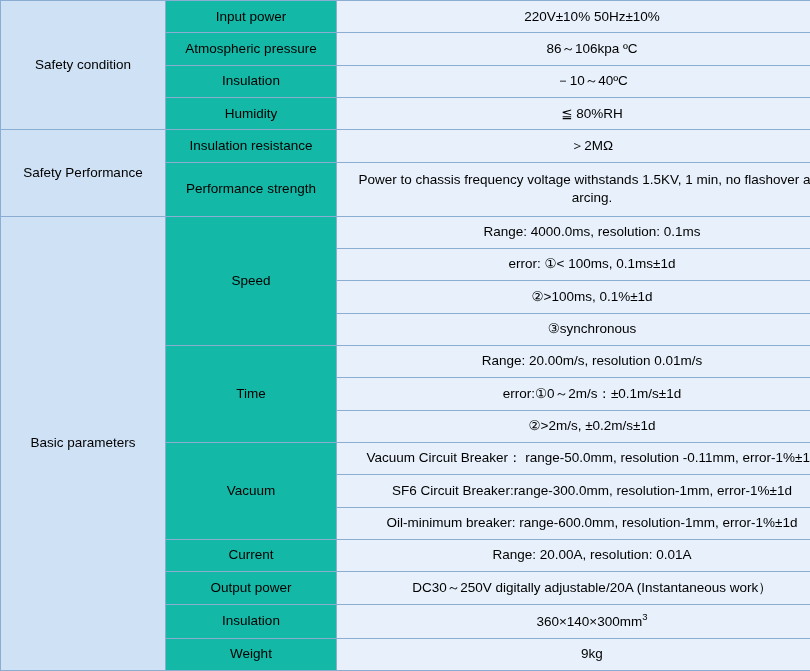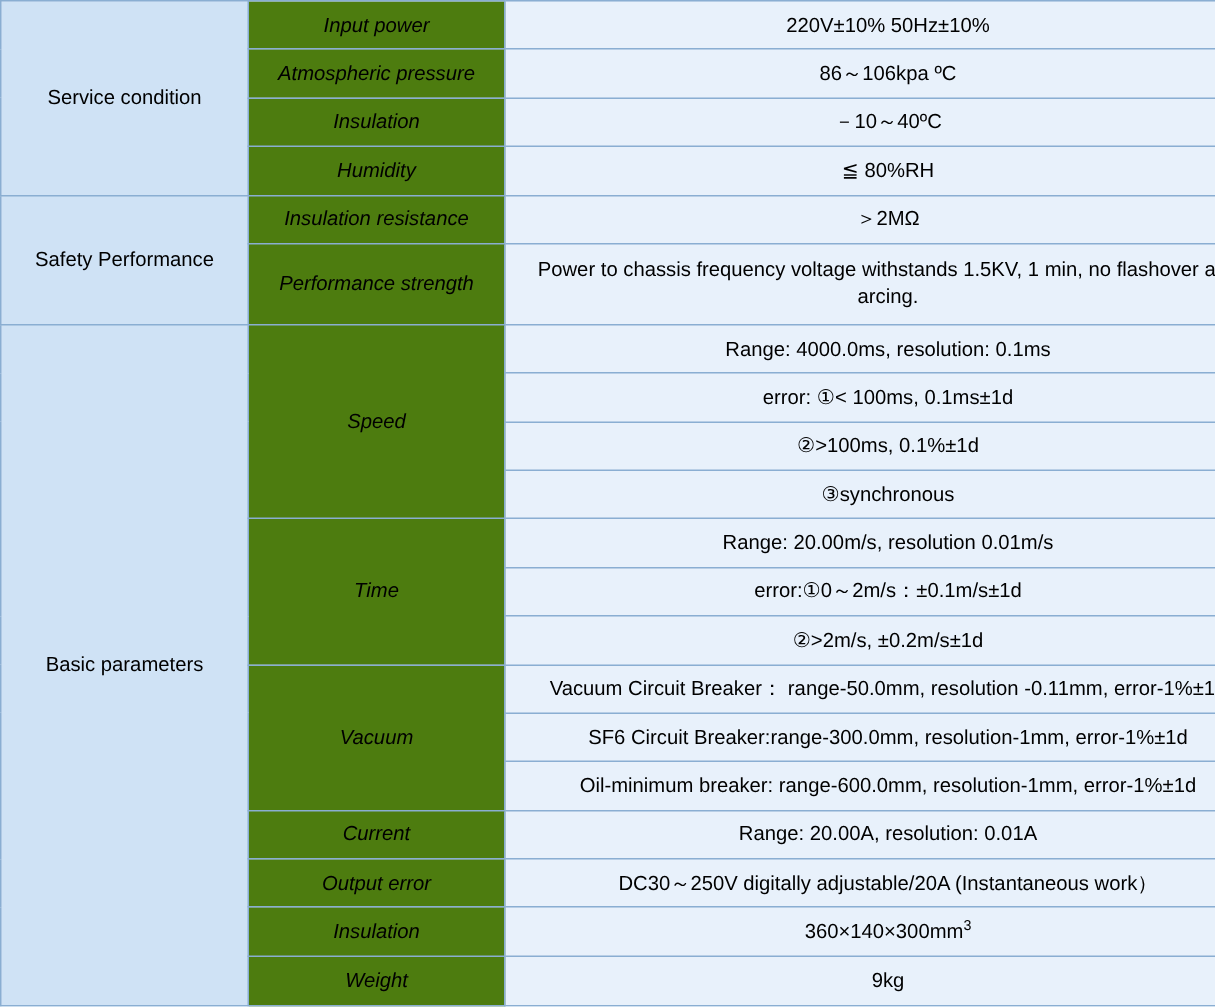--- a/index.html
+++ b/index.html
@@ -28,22 +28,21 @@
     vertical-align: middle;
     padding: 4px 6px;
     line-height: 1.35;
   }
   td.col-a {
     width: 152px;
     background: #cfe2f5;
   }
   td.col-b {
     width: 158px;
-    background: #4d7c0f;
-    font-style: italic;
+    background: #14b8a6;
   }
   td.col-c {
     width: 498px;
     background: #e8f1fb;
   }
   td.value-left {
     text-align: left;
     padding-left: 10px;
   }
   .sup {
@@ -51,21 +50,21 @@
     vertical-align: super;
   }
 </style>
 </head>
 <body>
 
 <table class="spec-table">
   <tbody>
 
     <tr>
-      <td class="col-a" rowspan="4">Service condition</td>
+      <td class="col-a" rowspan="4">Safety condition</td>
       <td class="col-b">Input power</td>
       <td class="col-c">220V±10% 50Hz±10%</td>
     </tr>
     <tr>
       <td class="col-b">Atmospheric pressure</td>
       <td class="col-c">86～106kpa ºC</td>
     </tr>
     <tr>
       <td class="col-b">Insulation</td>
       <td class="col-c">－10～40ºC</td>
@@ -120,21 +119,21 @@
     </tr>
     <tr>
       <td class="col-c value-left">Oil-minimum breaker: range-600.0mm, resolution-1mm, error-1%±1d</td>
     </tr>
 
     <tr>
       <td class="col-b">Current</td>
       <td class="col-c">Range: 20.00A, resolution: 0.01A</td>
     </tr>
     <tr>
-      <td class="col-b">Output error</td>
+      <td class="col-b">Output power</td>
       <td class="col-c">DC30～250V digitally adjustable/20A (Instantaneous work）</td>
     </tr>
     <tr>
       <td class="col-b">Insulation</td>
       <td class="col-c"><span>360×140×300mm</span><span class="sup">3</span></td>
     </tr>
     <tr>
       <td class="col-b">Weight</td>
       <td class="col-c">9kg</td>
     </tr>

